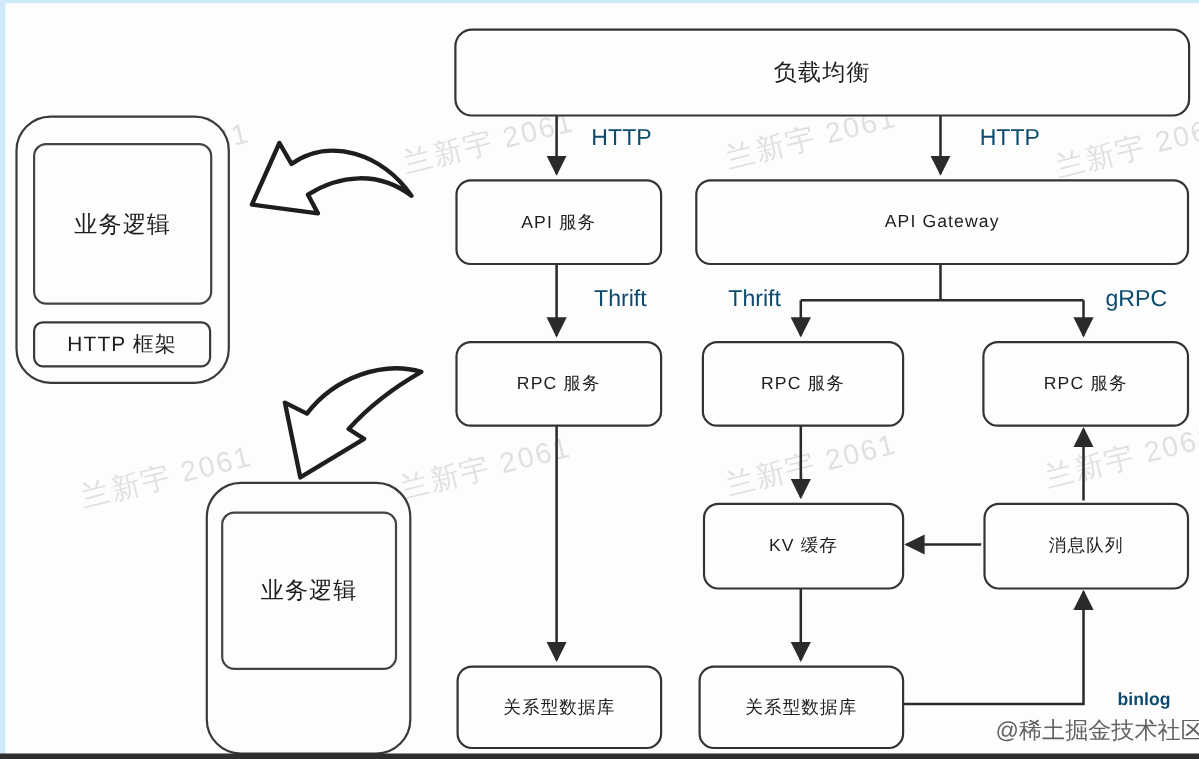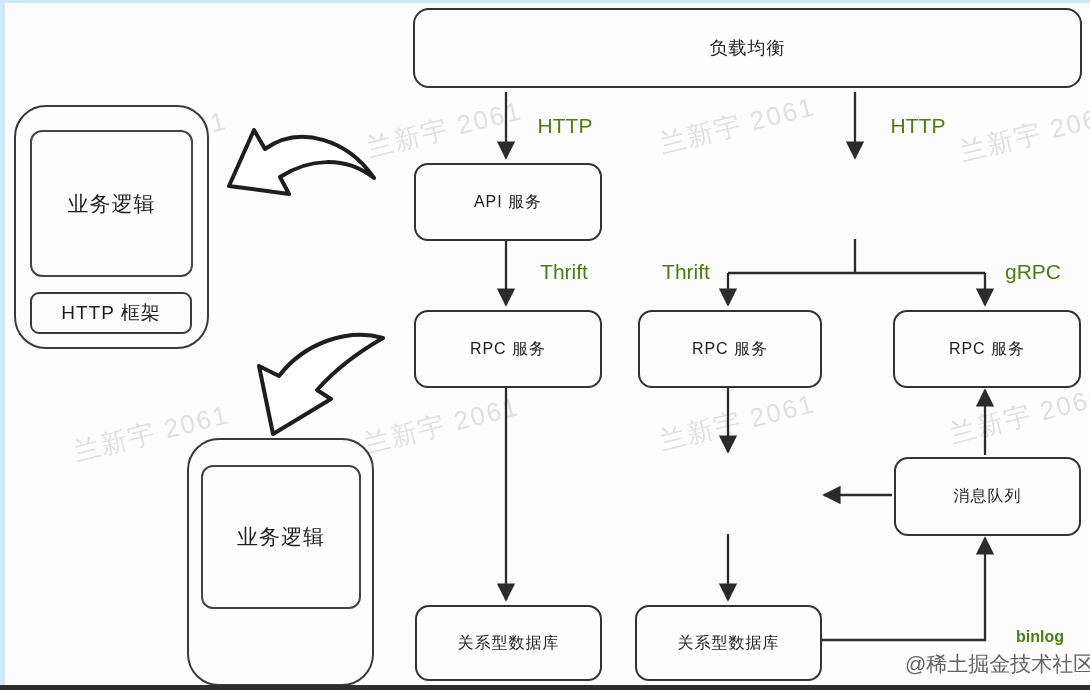--- a/index.html
+++ b/index.html
@@ -39,21 +39,21 @@
     font-size:21px;font-weight:500;letter-spacing:1px;
   }
   .group-frame{
     position:absolute;z-index:3;background:#fdfdfd;
     border:2px solid #3a3a3a;border-radius:9px;
     display:flex;align-items:center;justify-content:center;
     font-size:19px;font-weight:500;letter-spacing:1px;
   }
   .edge-label{
     position:absolute;z-index:3;width:96px;text-align:center;
-    font-size:21px;font-weight:500;color:#4d7c0f;
+    font-size:21px;font-weight:500;color:#0c4a6e;
   }
   .binlog-label{font-weight:600;font-size:16px;}
   .community-wm{
     position:absolute;z-index:3;white-space:nowrap;
     font-size:21px;color:rgba(70,70,70,0.85);font-weight:500;
   }
 </style>
 </head>
 <body>
 
@@ -91,28 +91,30 @@
     </g>
   </svg>
 
   <svg class="curved" style="left:222px;top:118px" width="158" height="100" viewBox="0 0 158 100">
     <path d="M7,68 L32,12 L43,31 C78,6 126,22 152,60 C122,37 86,41 58,59 L67,76 Z" fill="#ffffff" stroke="#1e1e1e" stroke-width="4" stroke-linejoin="round"></path>
   </svg>
   <svg class="curved" style="left:253px;top:330px" width="140" height="108" viewBox="0 0 140 108">
     <path d="M20,104 L6,36 L26,46 C52,12 96,-2 130,8 C102,24 80,42 64,60 L78,69 Z" fill="#ffffff" stroke="#1e1e1e" stroke-width="4" stroke-linejoin="round"></path>
   </svg>
 
-  <div class="box" style="left:413px;top:8px;width:665px;height:76px;border-radius:16px;font-size:18px">负载均衡</div>
+  <div class="box" style="left:413px;top:26px;width:665px;height:76px;border-radius:16px;font-size:21px">负载均衡</div>
 
   <div class="box" style="left:414px;top:163px;width:184px;height:74px">API 服务</div>
+  <div class="box" style="left:632px;top:163px;width:445px;height:74px">API Gateway</div>
 
   <div class="box" style="left:414px;top:310px;width:184px;height:74px">RPC 服务</div>
   <div class="box" style="left:638px;top:310px;width:180px;height:74px">RPC 服务</div>
   <div class="box" style="left:893px;top:310px;width:184px;height:74px">RPC 服务</div>
 
+  <div class="box" style="left:639px;top:457px;width:179px;height:75px">KV 缓存</div>
   <div class="box" style="left:894px;top:457px;width:183px;height:75px">消息队列</div>
 
   <div class="box" style="left:415px;top:605px;width:183px;height:72px">关系型数据库</div>
   <div class="box" style="left:635px;top:605px;width:183px;height:72px">关系型数据库</div>
 
   <div class="group-outer" style="left:14px;top:105px;width:191px;height:240px"></div>
   <div class="group-inner" style="left:30px;top:130px;width:159px;height:143px">业务逻辑</div>
   <div class="group-frame" style="left:30px;top:292px;width:158px;height:38px">HTTP 框架</div>
 
   <div class="group-outer" style="left:187px;top:438px;width:183px;height:244px"></div>

